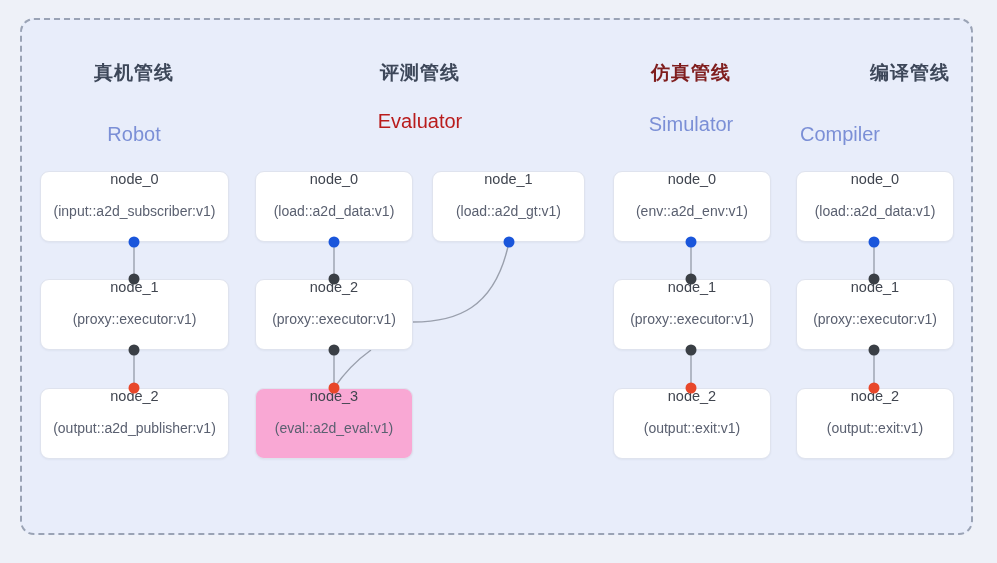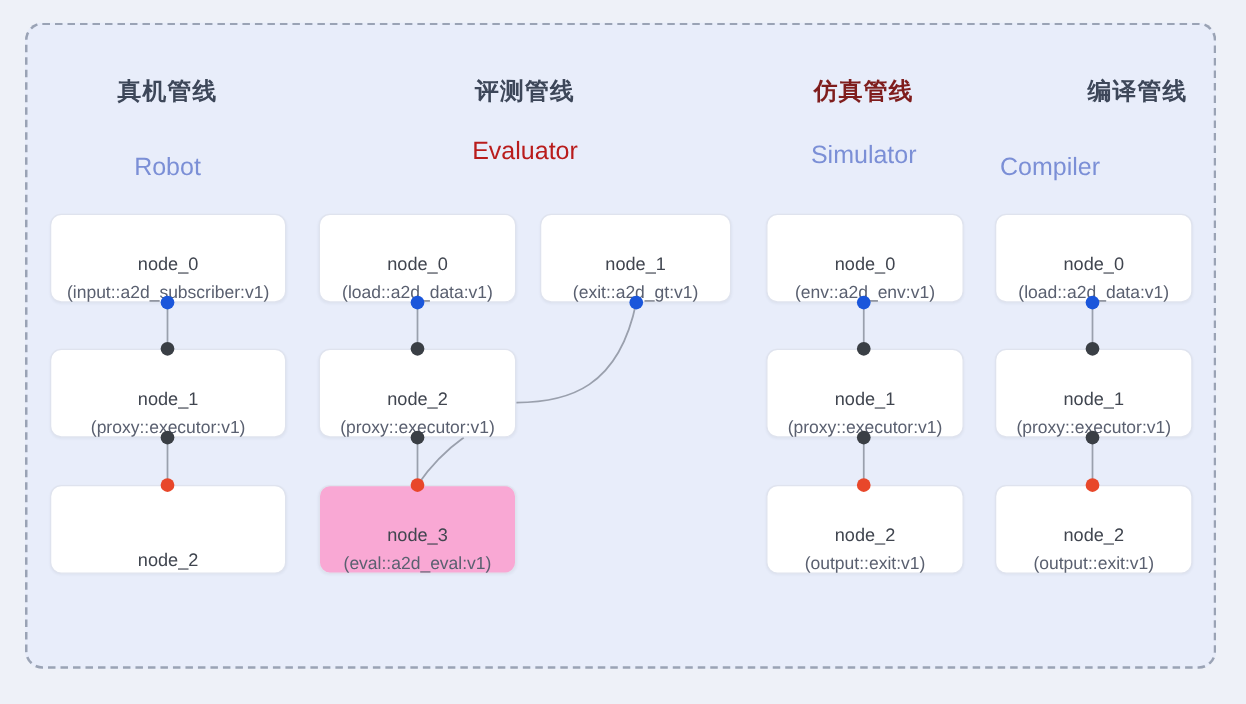--- a/index.html
+++ b/index.html
@@ -51,22 +51,22 @@
   .node-card {
     position: absolute;
     box-sizing: border-box;
     background: #ffffff;
     border: 1px solid #dfe3ee;
     border-radius: 9px;
     box-shadow: 0 1px 2px rgba(40, 50, 80, 0.05);
     display: flex;
     flex-direction: column;
     align-items: center;
-    justify-content: flex-end;
-    gap: 5px;
+    justify-content: flex-start;
+    gap: 16px;
   }
   .node-name {
     font-size: 14.5px;
     color: #40454f;
     line-height: 1.1;
     white-space: nowrap;
   }
   .node-type {
     font-size: 14px;
     color: #5a6070;
@@ -128,30 +128,31 @@
       </div>
       <div class="port port-out" style="left: 134px; top: 242px;"></div>
       <div class="node-card" style="left: 40px; top: 279px; width: 189px; height: 71px; background: rgb(255, 255, 255); border-color: rgb(223, 227, 238);">
         <div class="node-name">node_1</div>
         <div class="node-type">(proxy::executor:v1)</div>
       </div>
       <div class="port port-in" style="left: 134px; top: 279px;"></div>
       <div class="port port-in" style="left: 134px; top: 350px;"></div>
       <div class="node-card" style="left: 40px; top: 388px; width: 189px; height: 71px; background: rgb(255, 255, 255); border-color: rgb(223, 227, 238);">
         <div class="node-name">node_2</div>
+        <div class="node-type">(output::a2d_publisher:v1)</div>
       </div>
       <div class="port port-term" style="left: 134px; top: 388px;"></div>
       <div class="node-card" style="left: 255px; top: 171px; width: 158px; height: 71px; background: rgb(255, 255, 255); border-color: rgb(223, 227, 238);">
         <div class="node-name">node_0</div>
         <div class="node-type">(load::a2d_data:v1)</div>
       </div>
       <div class="port port-out" style="left: 334px; top: 242px;"></div>
       <div class="node-card" style="left: 432px; top: 171px; width: 153px; height: 71px; background: rgb(255, 255, 255); border-color: rgb(223, 227, 238);">
         <div class="node-name">node_1</div>
-        <div class="node-type">(exit::a2d_gt:v1)</div>
+        <div class="node-type">(load::a2d_gt:v1)</div>
       </div>
       <div class="port port-out" style="left: 509px; top: 242px;"></div>
       <div class="node-card" style="left: 255px; top: 279px; width: 158px; height: 71px; background: rgb(255, 255, 255); border-color: rgb(223, 227, 238);">
         <div class="node-name">node_2</div>
         <div class="node-type">(proxy::executor:v1)</div>
       </div>
       <div class="port port-in" style="left: 334px; top: 279px;"></div>
       <div class="port port-in" style="left: 334px; top: 350px;"></div>
       <div class="node-card" style="left: 255px; top: 388px; width: 158px; height: 71px; background: #f9a8d4; border-color: rgb(223, 227, 238);">
         <div class="node-name">node_3</div>

